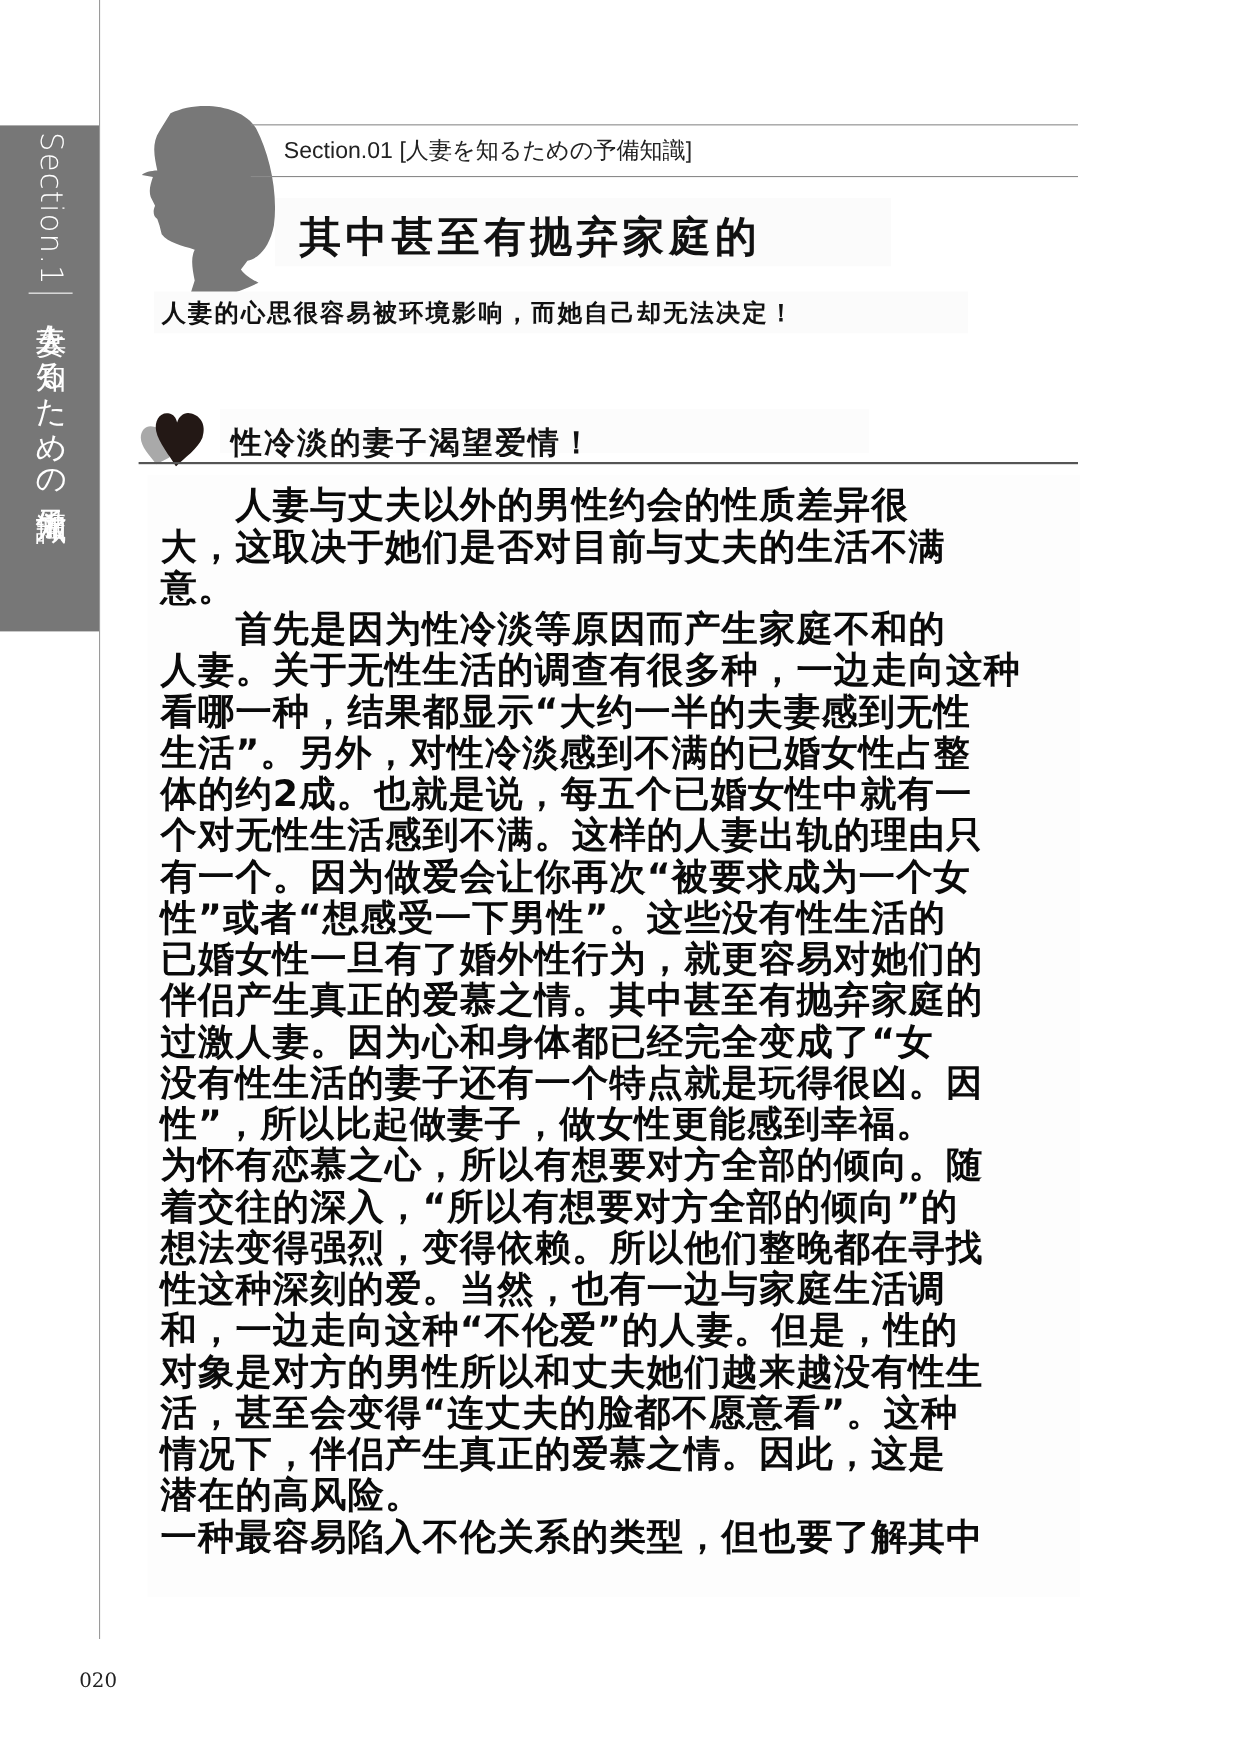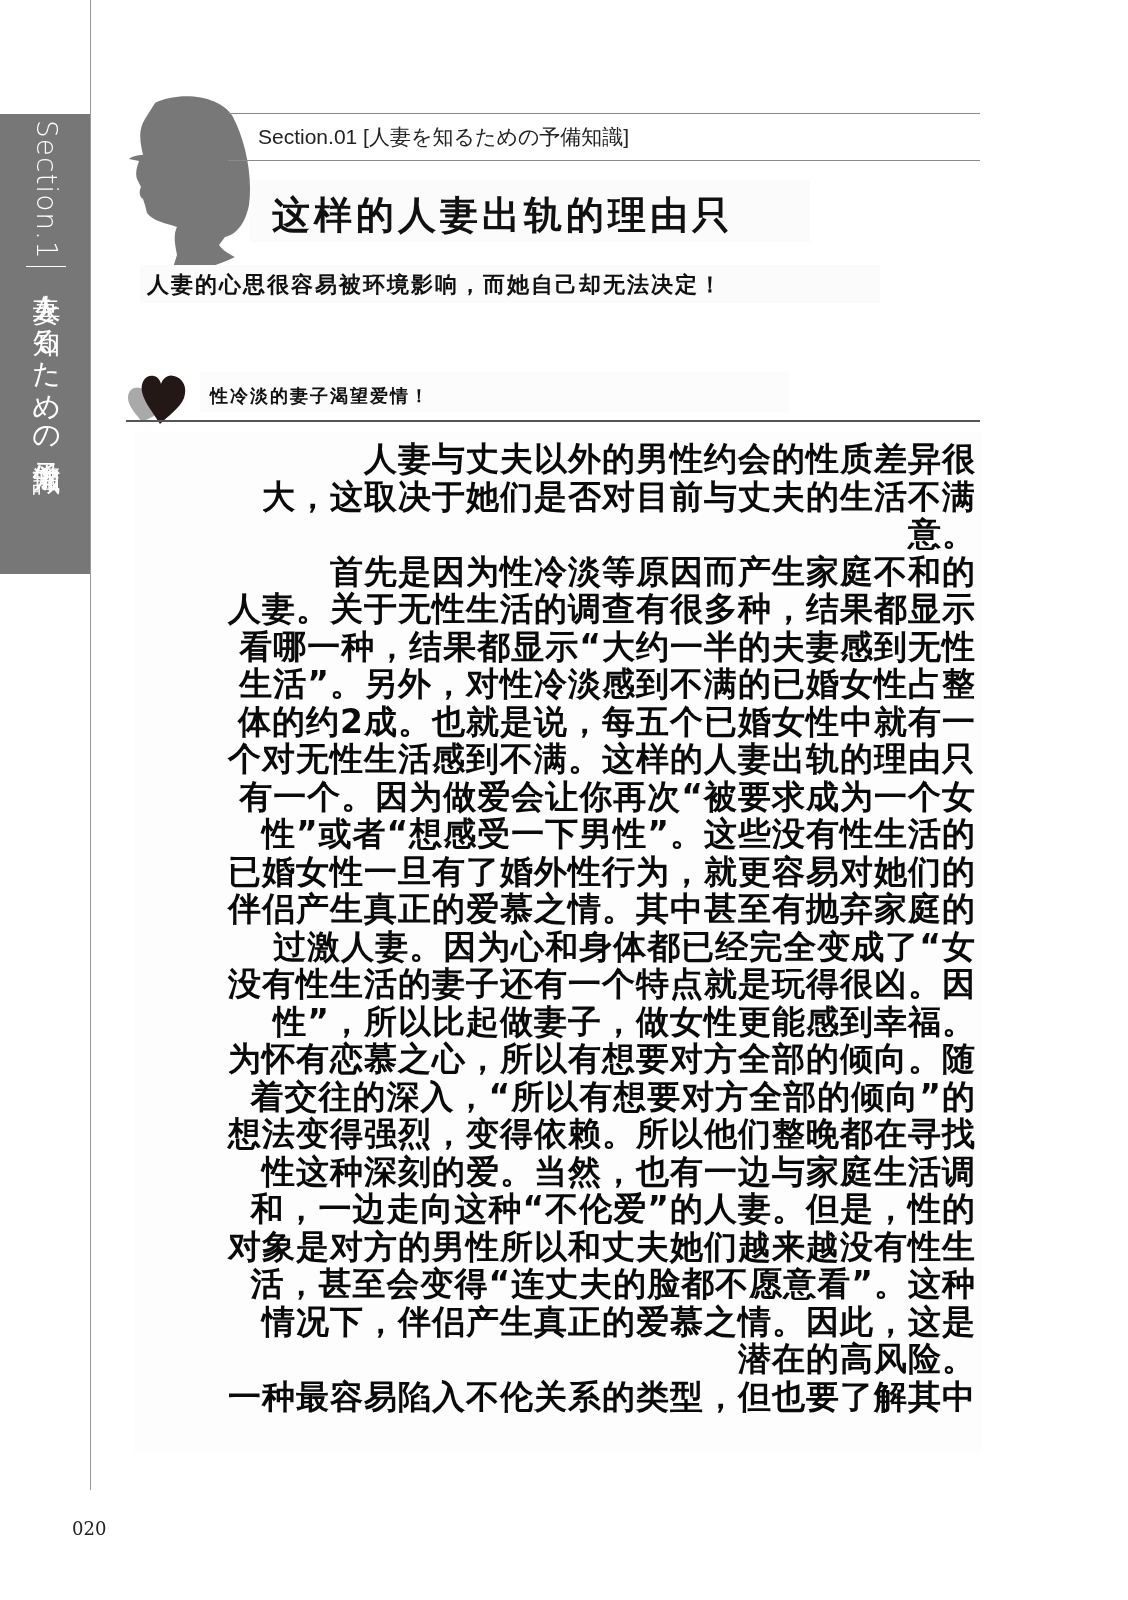--- a/index.html
+++ b/index.html
@@ -58,36 +58,36 @@
     }
     .hearts {
       position: absolute; left: 126px; top: 372px; width: 66px; height: 52px;
     }
     .sub-head-box {
       position: absolute; left: 200px; top: 372px; width: 590px; height: 40px;
       background: #fcfcfc;
     }
     .sub-head {
       position: absolute; left: 210px; top: 384px;
-      font-size: 18px; font-weight: bold; letter-spacing: 2px; color: #111;
+      font-size: 28px; font-weight: bold; letter-spacing: 2px; color: #111;
     }
     .sub-head-rule {
       position: absolute; left: 126px; top: 420px; width: 854px; height: 2px;
       background: #555;
     }
     .body-box {
       position: absolute; left: 134px; top: 432px; width: 848px; height: 1020px;
       background: #fdfdfd;
     }
     .body-text {
       position: absolute; left: 146px; top: 440px; width: 830px;
       font-size: 33px; font-weight: bold; line-height: 37.5px;
       color: #0a0a0a; letter-spacing: 1px;
     }
-    .body-text p { margin: 0; text-align: right; }
+    .body-text p { margin: 0; }
     .page-number {
       position: absolute; left: 72px; top: 1480px;
       font-family: "DejaVu Serif", serif; font-size: 18px; color: #222; margin-top: 38px;
     }
   </style>
 </head>
 <body>
 
 <div class="v-rule"></div>
 
@@ -99,40 +99,40 @@
 
 <svg class="silhouette" viewBox="0 0 140 180">
   <path fill="#787878" d="M40 8 C65 -4 105 0 118 22 C130 45 138 80 134 110 C130 130 120 140 110 142 L104 150 C108 156 116 160 120 162 C100 172 75 178 55 182 L62 160 C60 150 58 140 62 132 C50 128 38 126 32 118 L30 110 L28 104 C24 102 24 96 26 92 L22 84 C20 78 22 72 24 66 L14 64 C16 62 22 60 28 60 C26 50 22 36 30 24 Z"></path>
 </svg>
 
 <div class="hdr-line" style="top:113px"></div>
 <div class="section-label">Section.01 [人妻を知るための予備知識]</div>
 <div class="hdr-line" style="top:160px"></div>
 
 <div class="title-box"></div>
-<div class="page-title">这样的人妻出轨的理由只</div>
+<div class="page-title">其中甚至有抛弃家庭的</div>
 
 <div class="subtitle-box"></div>
 <div class="subtitle">人妻的心思很容易被环境影响，而她自己却无法决定！</div>
 
 <svg class="hearts" viewBox="0 0 66 52">
   <path fill="#a9a9a9" d="M16 50 C10 42 2 34 2 26 C2 18 8 14 14 16 C18 17 20 20 21 22 C22 18 26 14 31 16 L28 44 Z"></path>
   <path fill="#231815" d="M34 52 C28 42 18 30 16 20 C14 10 20 2 28 4 C32 5 34 8 35 12 C37 6 42 2 48 4 C56 6 62 14 58 26 C54 36 42 44 34 52 Z"></path>
 </svg>
 <div class="sub-head-box"></div>
 <div class="sub-head">性冷淡的妻子渴望爱情！</div>
 <div class="sub-head-rule"></div>
 
 <div class="body-box"></div>
 <div class="body-text">
   <p>　　人妻与丈夫以外的男性约会的性质差异很</p>
   <p>大，这取决于她们是否对目前与丈夫的生活不满</p>
   <p>意。</p>
   <p>　　首先是因为性冷淡等原因而产生家庭不和的</p>
-  <p>人妻。关于无性生活的调查有很多种，结果都显示</p>
+  <p>人妻。关于无性生活的调查有很多种，一边走向这种</p>
   <p>看哪一种，结果都显示“大约一半的夫妻感到无性</p>
   <p>生活”。另外，对性冷淡感到不满的已婚女性占整</p>
   <p>体的约2成。也就是说，每五个已婚女性中就有一</p>
   <p>个对无性生活感到不满。这样的人妻出轨的理由只</p>
   <p>有一个。因为做爱会让你再次“被要求成为一个女</p>
   <p>性”或者“想感受一下男性”。这些没有性生活的</p>
   <p>已婚女性一旦有了婚外性行为，就更容易对她们的</p>
   <p>伴侣产生真正的爱慕之情。其中甚至有抛弃家庭的</p>
   <p>过激人妻。因为心和身体都已经完全变成了“女</p>
   <p>没有性生活的妻子还有一个特点就是玩得很凶。因</p>

